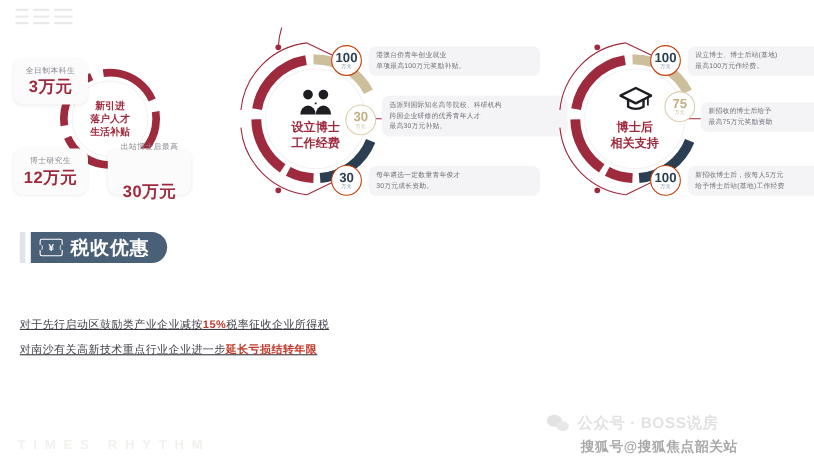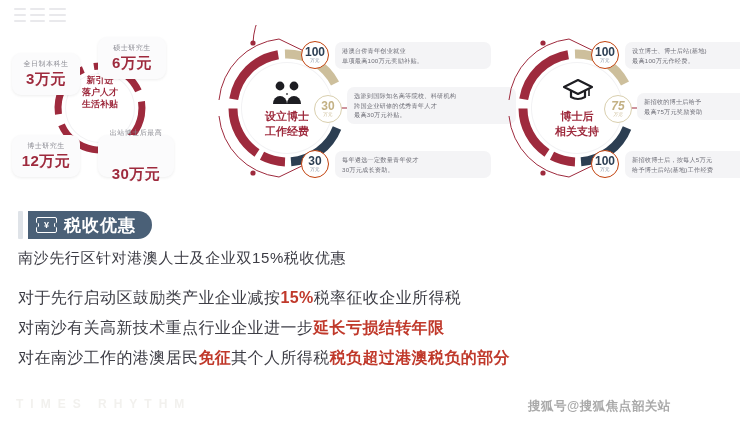--- a/index.html
+++ b/index.html
@@ -57,21 +57,21 @@
     display:flex;align-items:center;justify-content:center;font-size:9px;font-weight:bold;position:relative;}
   .tax-ticket:before,.tax-ticket:after{content:"";position:absolute;width:3px;height:5px;background:#4a6077;
     border-radius:3px;top:50%;transform:translateY(-50%);}
   .tax-ticket:before{left:-2.2px;border-right:1.6px solid #fff;}
   .tax-ticket:after{right:-2.2px;border-left:1.6px solid #fff;}
   .tax-title{font-size:17px;font-weight:bold;letter-spacing:1px;}
 
   .tax-sub{position:absolute;left:18px;top:249px;font-size:15px;color:#3d3d45;letter-spacing:.6px;}
 
   .tax-lines{position:absolute;left:18px;top:288px;}
-  .tax-line{font-size:16px;color:#3d3d45;letter-spacing:.4px;margin-bottom:9px;white-space:nowrap;}
+  .tax-line{font-size:10px;color:#3d3d45;letter-spacing:.4px;margin-bottom:9px;white-space:nowrap;text-decoration:underline;}
   .hl{color:#c0392b;font-weight:bold;}
 
   
   .times-rhythm{position:absolute;left:16px;top:397px;font-size:12px;letter-spacing:7px;color:#f2f1ee;font-weight:bold;}
 
   .wechat{position:absolute;left:497px;top:376px;display:flex;align-items:center;opacity:.42;}
   .wechat-ico{width:22px;height:17px;margin-right:6px;position:relative;}
   .wechat-ico i{position:absolute;background:#bdbdbd;border-radius:50%;}
   .wechat-ico i.b1{width:14px;height:11px;left:0;top:0;border-radius:50% 50% 45% 50%;}
   .wechat-ico i.b2{width:11px;height:9px;left:9px;top:6px;border-radius:50%;background:#c9c9c9;}
@@ -107,33 +107,29 @@
 
     <svg width="200" height="165" style="position:absolute;left:0;top:0;">
       <g transform="translate(100,83)">
 
         <circle r="42" fill="none" stroke="#9e2a3d" stroke-width="7" stroke-dasharray="55 11" stroke-dashoffset="14" transform="rotate(-80)"></circle>
         <circle r="42" fill="none" stroke="#ffffff" stroke-width="7" stroke-dasharray="0 264"></circle>
       </g>
     </svg>
     <div class="ring-hole" style="left:65px;top:48px;width:70px;height:70px;"></div>
 
-    <div class="ring-center" style="left:65px;top:32px;width:70px;height:70px;font-size:9px;">
+    <div class="ring-center" style="left:65px;top:48px;width:70px;height:70px;font-size:9px;">
       <span>新引进</span>
       <span>落户人才</span>
       <span>生活补贴</span>
     </div>
 
     <div class="card" style="left:12px;top:28px;width:68px;height:42px;">
       <span class="c-label">全日制本科生</span>
       <span class="c-value">3万元</span>
-    </div>
-    <div class="card" style="left:98px;top:12px;width:68px;height:42px;">
-      <span class="c-label">硕士研究生</span>
-      <span class="c-value">6万元</span>
     </div>
     <div class="card" style="left:12px;top:110px;width:68px;height:42px;">
       <span class="c-label">博士研究生</span>
       <span class="c-value">12万元</span>
     </div>
     <div class="card" style="left:98px;top:110px;width:76px;height:42px;gap:26px;">
       <span class="c-label">出站博士后最高</span>
       <span class="c-value">30万元</span>
     </div>
   </div>
@@ -252,21 +248,21 @@
 
     <div class="ring-center" style="left:36px;top:76px;width:92px;height:46px;font-size:11px;">
       <span>博士后</span>
       <span>相关支持</span>
     </div>
 
     <div class="badge dark" style="left:96px;top:16px;width:26px;height:26px;">
       <span class="b-num">100</span>
       <span class="b-unit">万元</span>
     </div>
-    <div class="badge gold" style="left:109px;top:70px;width:26px;height:26px;font-style:italic;">
+    <div class="badge gold" style="left:109px;top:58px;width:26px;height:26px;">
       <span class="b-num">75</span>
       <span class="b-unit">万元</span>
     </div>
     <div class="badge dark" style="left:96px;top:125px;width:26px;height:26px;">
       <span class="b-num">100</span>
       <span class="b-unit">万元</span>
     </div>
 
     <div class="bubble" style="left:130px;top:17px;width:112px;">
       <div>设立博士、博士后站(基地)</div>
@@ -285,32 +281,35 @@
   <div class="tax-head">
     <span class="tax-bar"></span>
     <span class="tax-pill">
       <span class="tax-ticket">
         <span>¥</span>
       </span>
       <span class="tax-title">税收优惠</span>
     </span>
   </div>
 
-  <div class="tax-sub">南沙先行区针对港澳人士及企业双15%税收优惠</div>
 
   <div class="tax-lines">
     <div class="tax-line">
       <span>对于先行启动区鼓励类产业企业减按</span><span class="hl">15%</span><span>税率征收企业所得税</span>
     </div>
     <div class="tax-line">
       <span>对南沙有关高新技术重点行业企业进一步</span><span class="hl">延长亏损结转年限</span>
     </div>
-    <div class="tax-line">
-      <span>对在南沙工作的港澳居民</span><span class="hl">免征</span><span>其个人所得税</span><span class="hl">税负超过港澳税负的部分</span>
-    </div>
   </div>
 
   <div class="times-rhythm">TIMES  RHYTHM</div>
 
+  <div class="wechat">
+    <span class="wechat-ico">
+        <i class="b1"></i>
+        <i class="b2"></i>
+      </span>
+    <span class="wechat-txt">公众号 · BOSS说房</span>
+  </div>
 
   <div class="sohu-wm">搜狐号@搜狐焦点韶关站</div>
 
 </div>
 
 </body></html>

